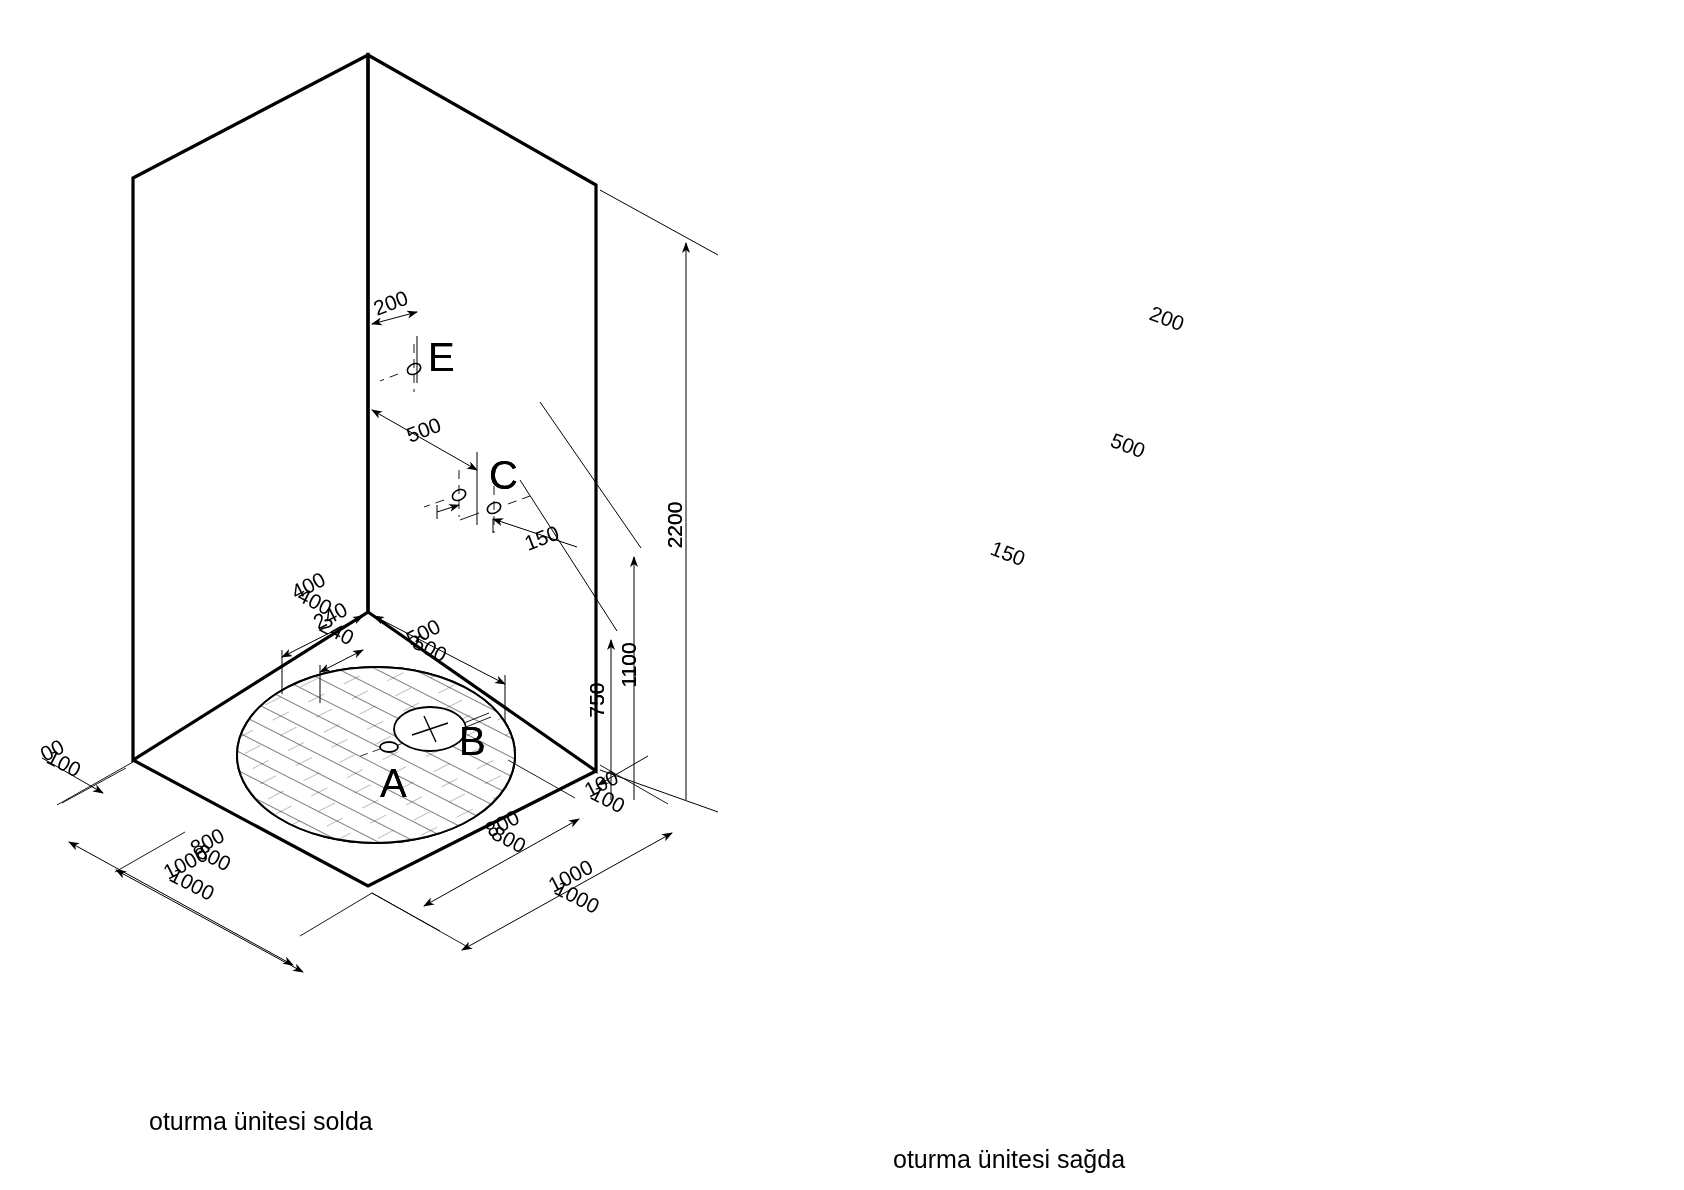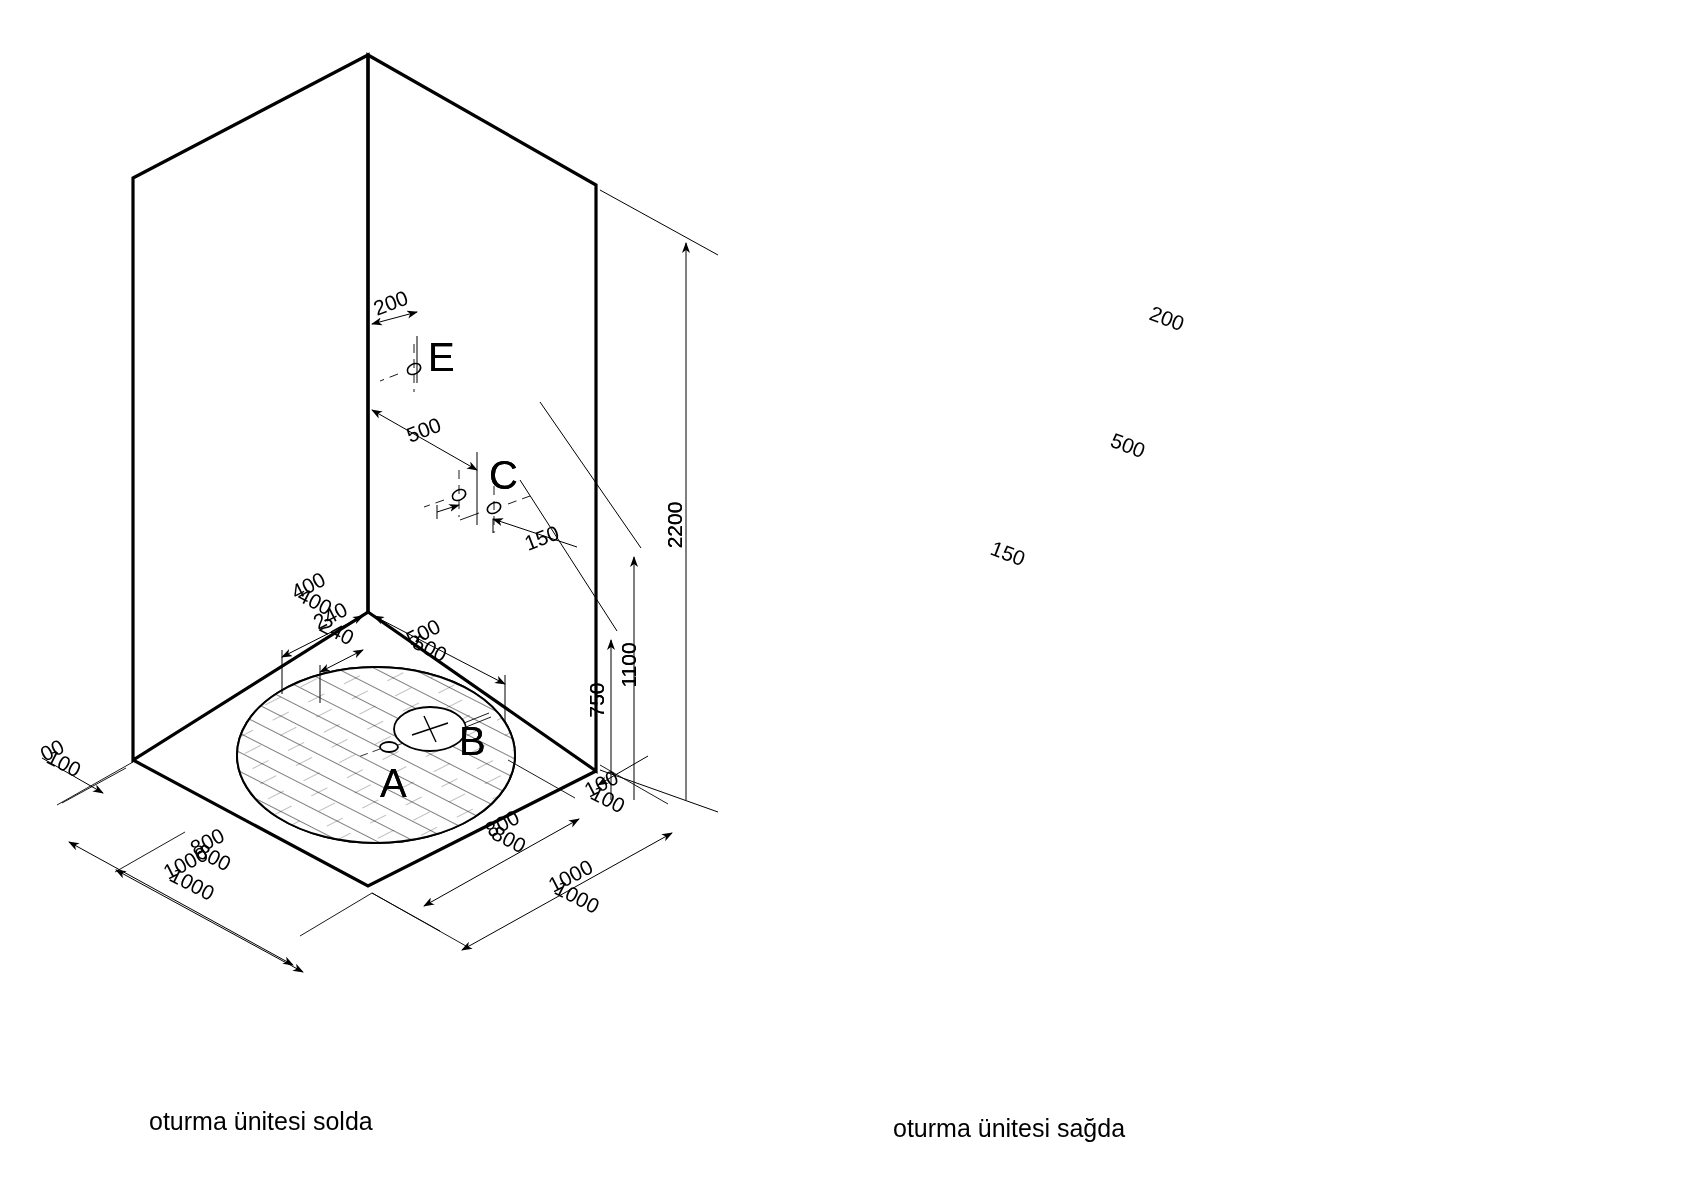--- a/index.html
+++ b/index.html
@@ -2,21 +2,21 @@
 <html><head>
 <meta charset="utf-8">
 <style>
   html,body{margin:0;padding:0;background:#ffffff;}
   body{width:1684px;height:1190px;overflow:hidden;
        font-family:"Liberation Sans",sans-serif;}
   #sheet{position:relative;width:1684px;height:1190px;background:#fff;}
   svg{display:block;}
   .cap{position:absolute;font-size:25px;color:#000;white-space:nowrap;}
   .cap1{left:149px;top:1086px;margin-top:21px;}
-  .cap2{left:893px;top:1114px;}
+  .cap2{left:893px;top:1145px;}
 </style>
 </head>
 <body>
 
 <div id="sheet">
 
 <svg width="1684" height="1190" viewBox="0 0 1684 1190">
   <defs>
     <marker id="ah" markerWidth="12" markerHeight="12" refX="10" refY="4" orient="auto" markerUnits="userSpaceOnUse">
       <path d="M0,0 L11,4 L0,8 L3,4 Z" fill="#000"></path>

